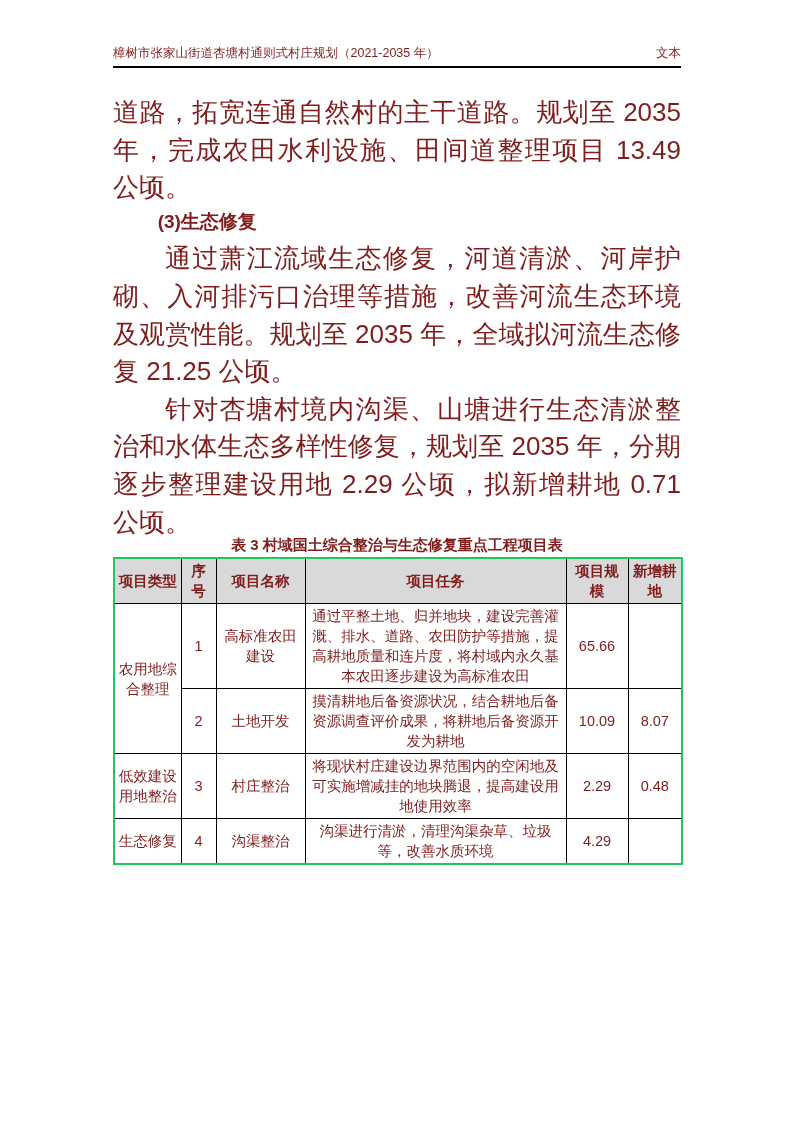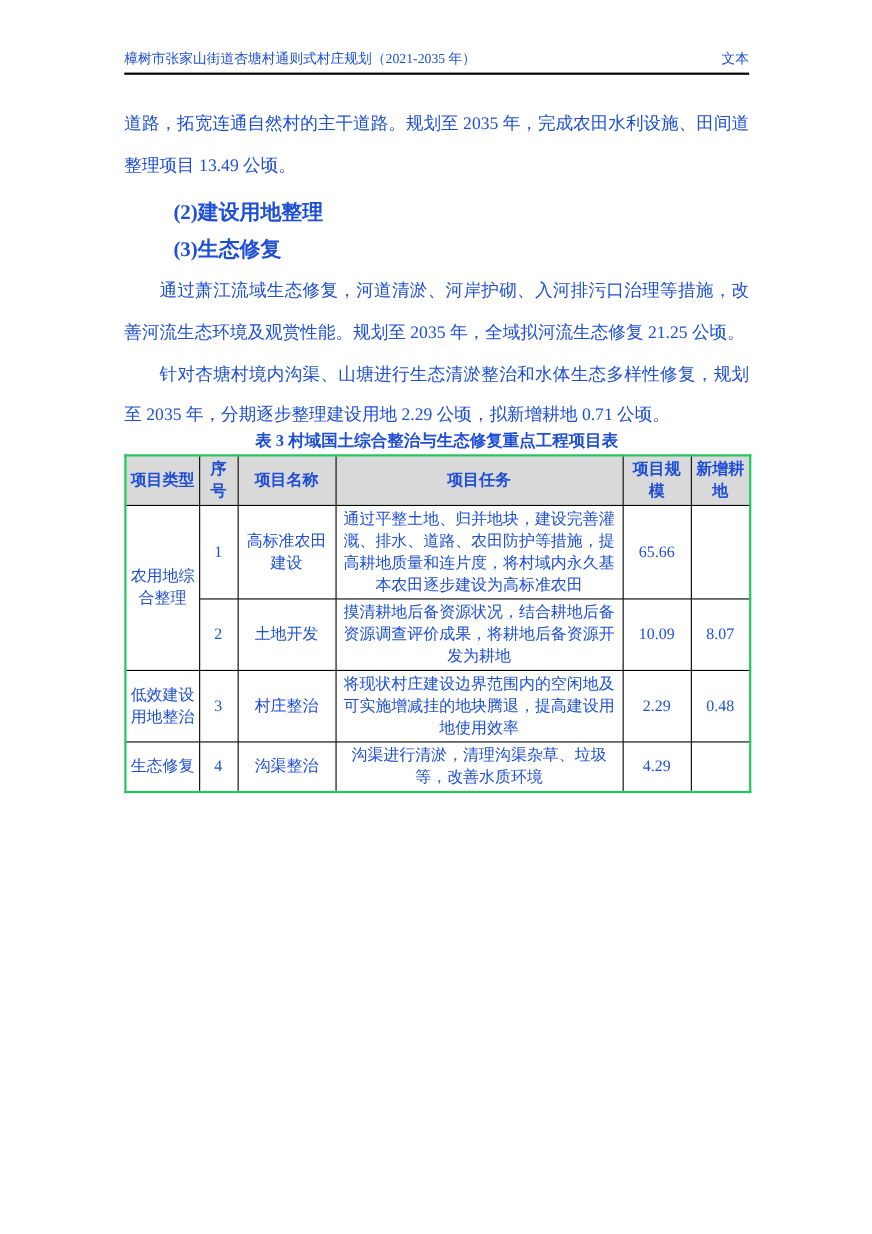--- a/index.html
+++ b/index.html
@@ -3,41 +3,41 @@
 <meta charset="utf-8">
 <style>
   * { margin: 0; padding: 0; box-sizing: border-box; }
   html, body { background: #ffffff; }
   .page {
     position: relative;
     width: 793px;
     height: 880px;
     background: #ffffff;
     overflow: hidden;
-    font-family: Liberation Serif, serif;
-    color: #1d4ed8;
+    font-family: Liberation Sans, sans-serif;
+    color: #7f1d1d;
   }
   .content {
     width: 568px;
     margin: 0 auto 0 113px;
   }
   
   .running-head {
     margin-top: 44px;
     display: flex;
     justify-content: space-between;
     align-items: flex-end;
     font-size: 12.5px;
     line-height: 18px;
     padding-bottom: 4px;
     border-bottom: 2px solid #000000;
   }
   
   .para {
-    font-size: 16px;
+    font-size: 26px;
     line-height: 37.6px;
     text-align: justify;
     text-indent: 2em;
   }
   .para.no-indent { text-indent: 0; }
   .para.first { margin-top: 26px; }
   .section-heading {
     font-size: 19px;
     line-height: 37.6px;
     font-weight: bold;
@@ -95,21 +95,20 @@
 <div class="page">
   <div class="content">
 
     <div class="running-head">
       <span>樟树市张家山街道杏塘村通则式村庄规划（2021-2035 年）</span>
       <span>文本</span>
     </div>
 
     <p class="para no-indent first" id="para-intro">道路，拓宽连通自然村的主干道路。规划至 2035 年，完成农田水利设施、田间道整理项目 13.49 公顷。</p>
 
-    <h3 class="section-heading" id="heading-2">(2)建设用地整理</h3>
 
 
     <h3 class="section-heading" id="heading-3">(3)生态修复</h3>
 
     <p class="para" id="para-3">通过萧江流域生态修复，河道清淤、河岸护砌、入河排污口治理等措施，改善河流生态环境及观赏性能。规划至 2035 年，全域拟河流生态修复 21.25 公顷。</p>
 
     <p class="para" id="para-4">针对杏塘村境内沟渠、山塘进行生态清淤整治和水体生态多样性修复，规划至 2035 年，分期逐步整理建设用地 2.29 公顷，拟新增耕地 0.71 公顷。</p>
 
     <div class="table-title">表 3 村域国土综合整治与生态修复重点工程项目表</div>
 

